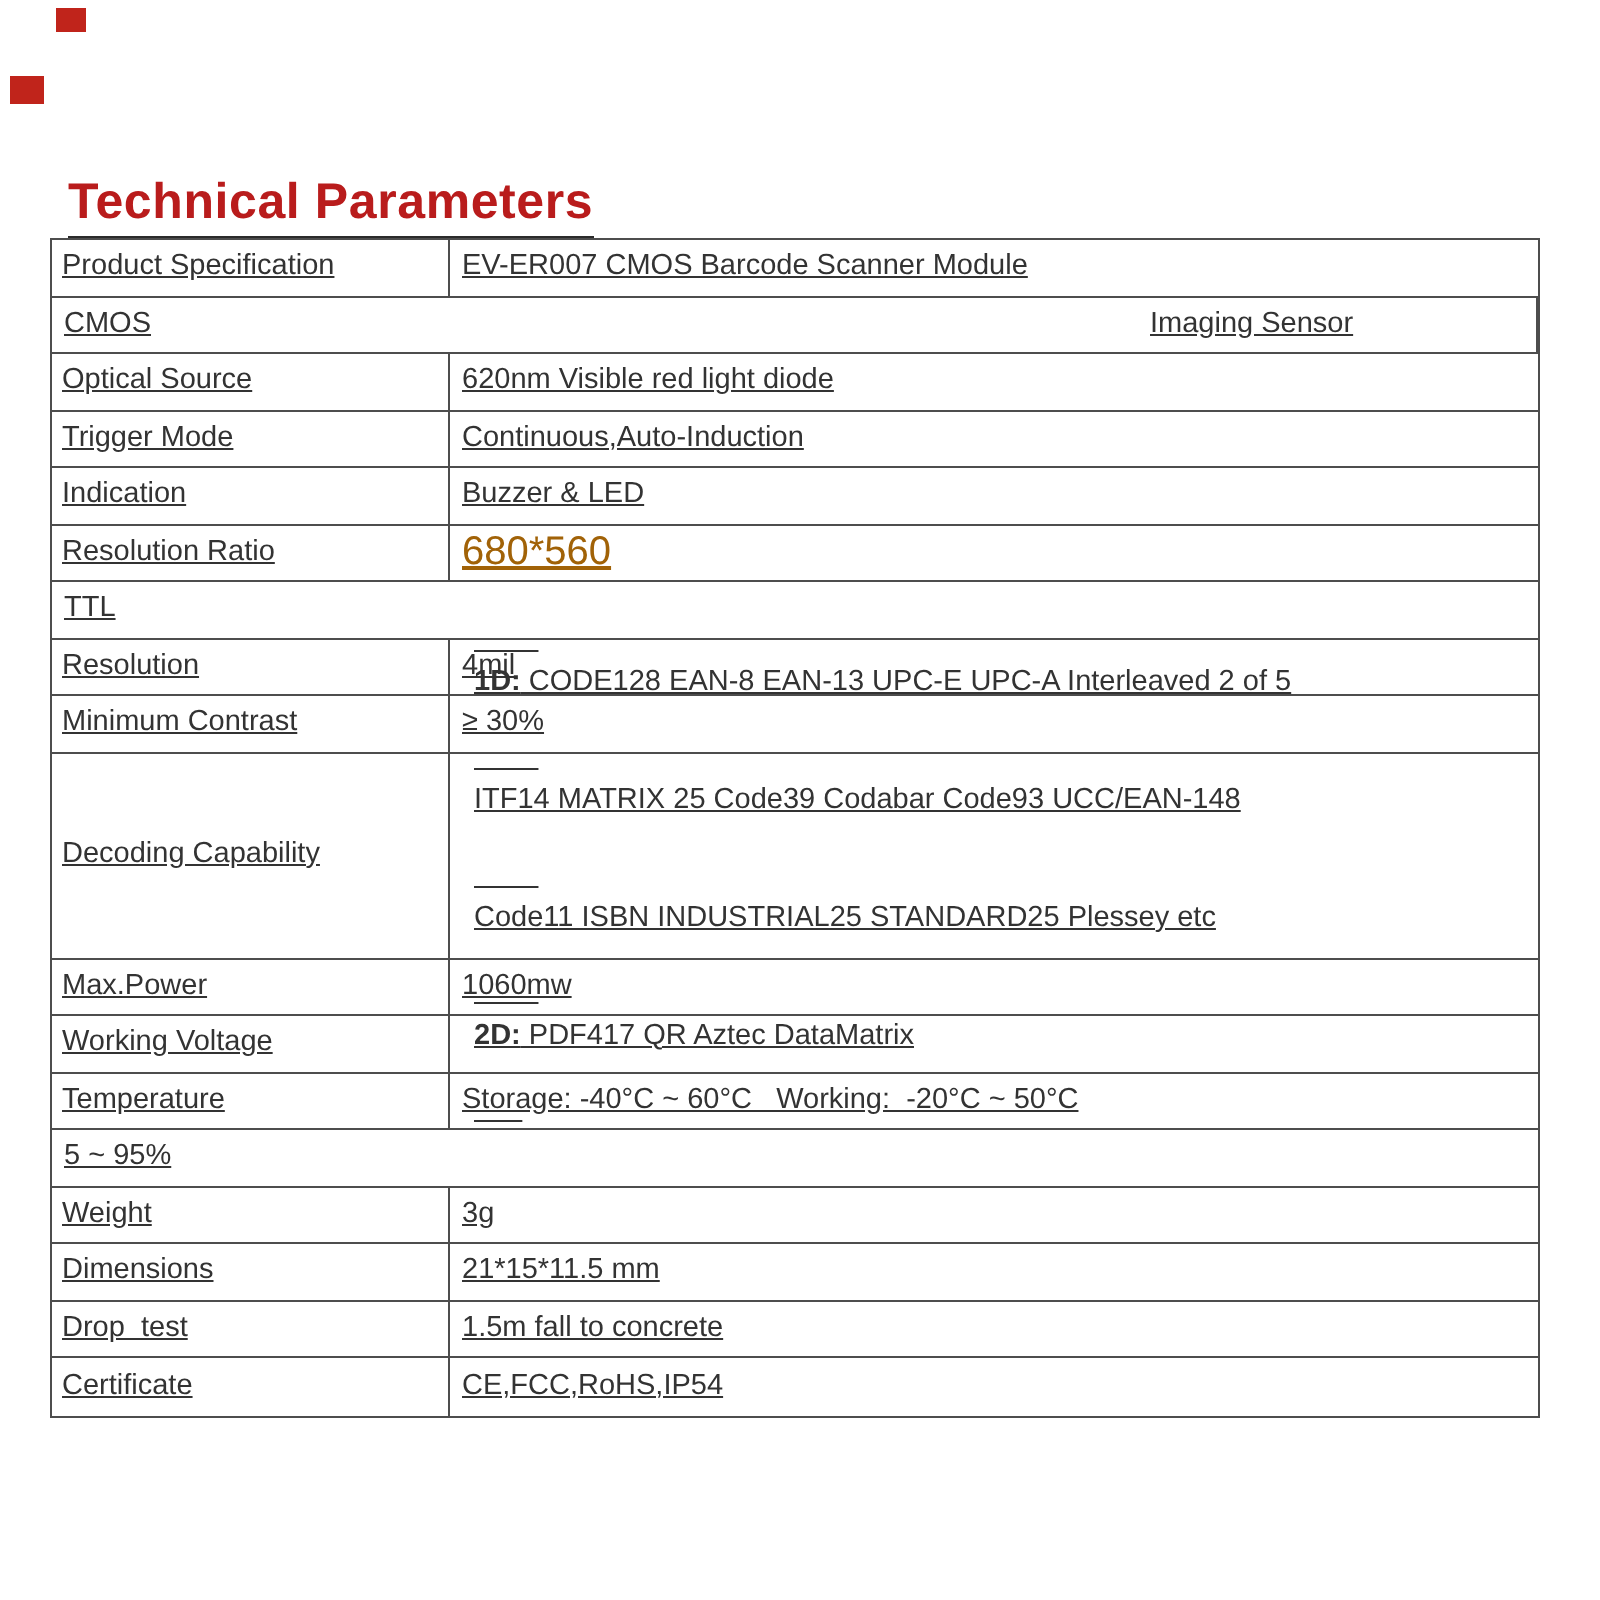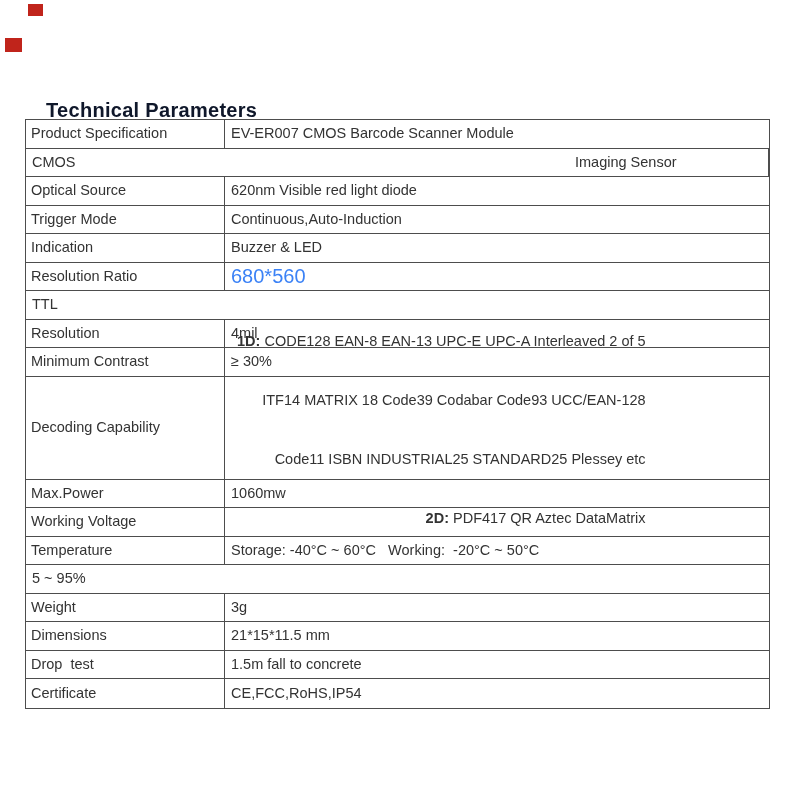--- a/index.html
+++ b/index.html
@@ -3,35 +3,35 @@
 <meta charset="utf-8">
 <style>
   html,body{margin:0;padding:0;background:#ffffff;}
   body{width:800px;height:800px;position:relative;overflow:hidden;
        font-family:"Liberation Sans","DejaVu Sans",sans-serif;color:#333;}
 
   .red-mark{position:absolute;background:#c0241b;}
   #red-mark-1{left:28px;top:4px;width:15px;height:12px;}
   #red-mark-2{left:5px;top:38px;width:17px;height:14px;}
 
-  .page-title{position:absolute;left:30px;top:83px;margin:16px;
-      font-size:20px;font-weight:bold;color:#0f172a;letter-spacing:0.3px;}
+  .page-title{position:absolute;left:30px;top:83px;margin:4px;
+      font-size:25px;font-weight:bold;color:#b91c1c;letter-spacing:0.3px;}
   .page-title span{display:inline-block;border-bottom:3px solid #2b2b2b;padding-bottom:2px;}
 
   .spec-table{position:absolute;left:25px;top:119px;width:745px;
       border:1px solid #4d4d4d;box-sizing:border-box;background:#fff;}
   .trow{display:flex;align-items:stretch;height:28.5px;box-sizing:border-box;
       border-bottom:1px solid #4d4d4d;}
   .trow:last-child{border-bottom:none;}
   .trow.tall{height:103px;}
   .cell{display:flex;align-items:center;box-sizing:border-box;
-      font-size:14.5px;white-space:pre-wrap;line-height:1.2;}
+      font-size:14.5px;white-space:pre-wrap;line-height:1.2;text-decoration:underline;}
   .cell.label{flex:0 0 199px;border-right:1px solid #4d4d4d;padding-left:5px;}
-  .cell.value{flex:1 1 auto;padding-left:6px;text-align:right;}
-  .cell.value.big{font-size:20px;color:#3b82f6;}
+  .cell.value{flex:1 1 auto;padding-left:6px;}
+  .cell.value.big{font-size:20px;color:#a16207;}
   .multiline{display:block;padding:4px 0 0 6px;}
   .multiline .line{display:block;line-height:24px;white-space:pre-wrap;}
   .multiline b{font-weight:bold;}
 </style>
 </head>
 <body>
 
 <div id="red-mark-1" class="red-mark"></div>
 <div id="red-mark-2" class="red-mark"></div>
 
@@ -83,21 +83,21 @@
   <div class="trow">
     <div class="cell label">Minimum Contrast</div>
     <div class="cell value">≥ 30%</div>
   </div>
 
   <div class="trow tall">
     <div class="cell label">Decoding Capability</div>
     <div class="cell value">
       <span class="multiline">
         <span class="line"><b>1D:</b><span> CODE128 EAN-8 EAN-13 UPC-E UPC-A Interleaved 2 of 5</span></span>
-        <span class="line">ITF14 MATRIX 18 Code39 Codabar Code93 UCC/EAN-128</span>
+        <span class="line">ITF14 MATRIX 25 Code39 Codabar Code93 UCC/EAN-148</span>
         <span class="line">Code11 ISBN INDUSTRIAL25 STANDARD25 Plessey etc</span>
         <span class="line"><b>2D:</b><span> PDF417 QR Aztec DataMatrix</span></span>
       </span>
     </div>
   </div>
 
   <div class="trow">
     <div class="cell label">Max.Power</div>
     <div class="cell value">1060mw</div>
   </div>

